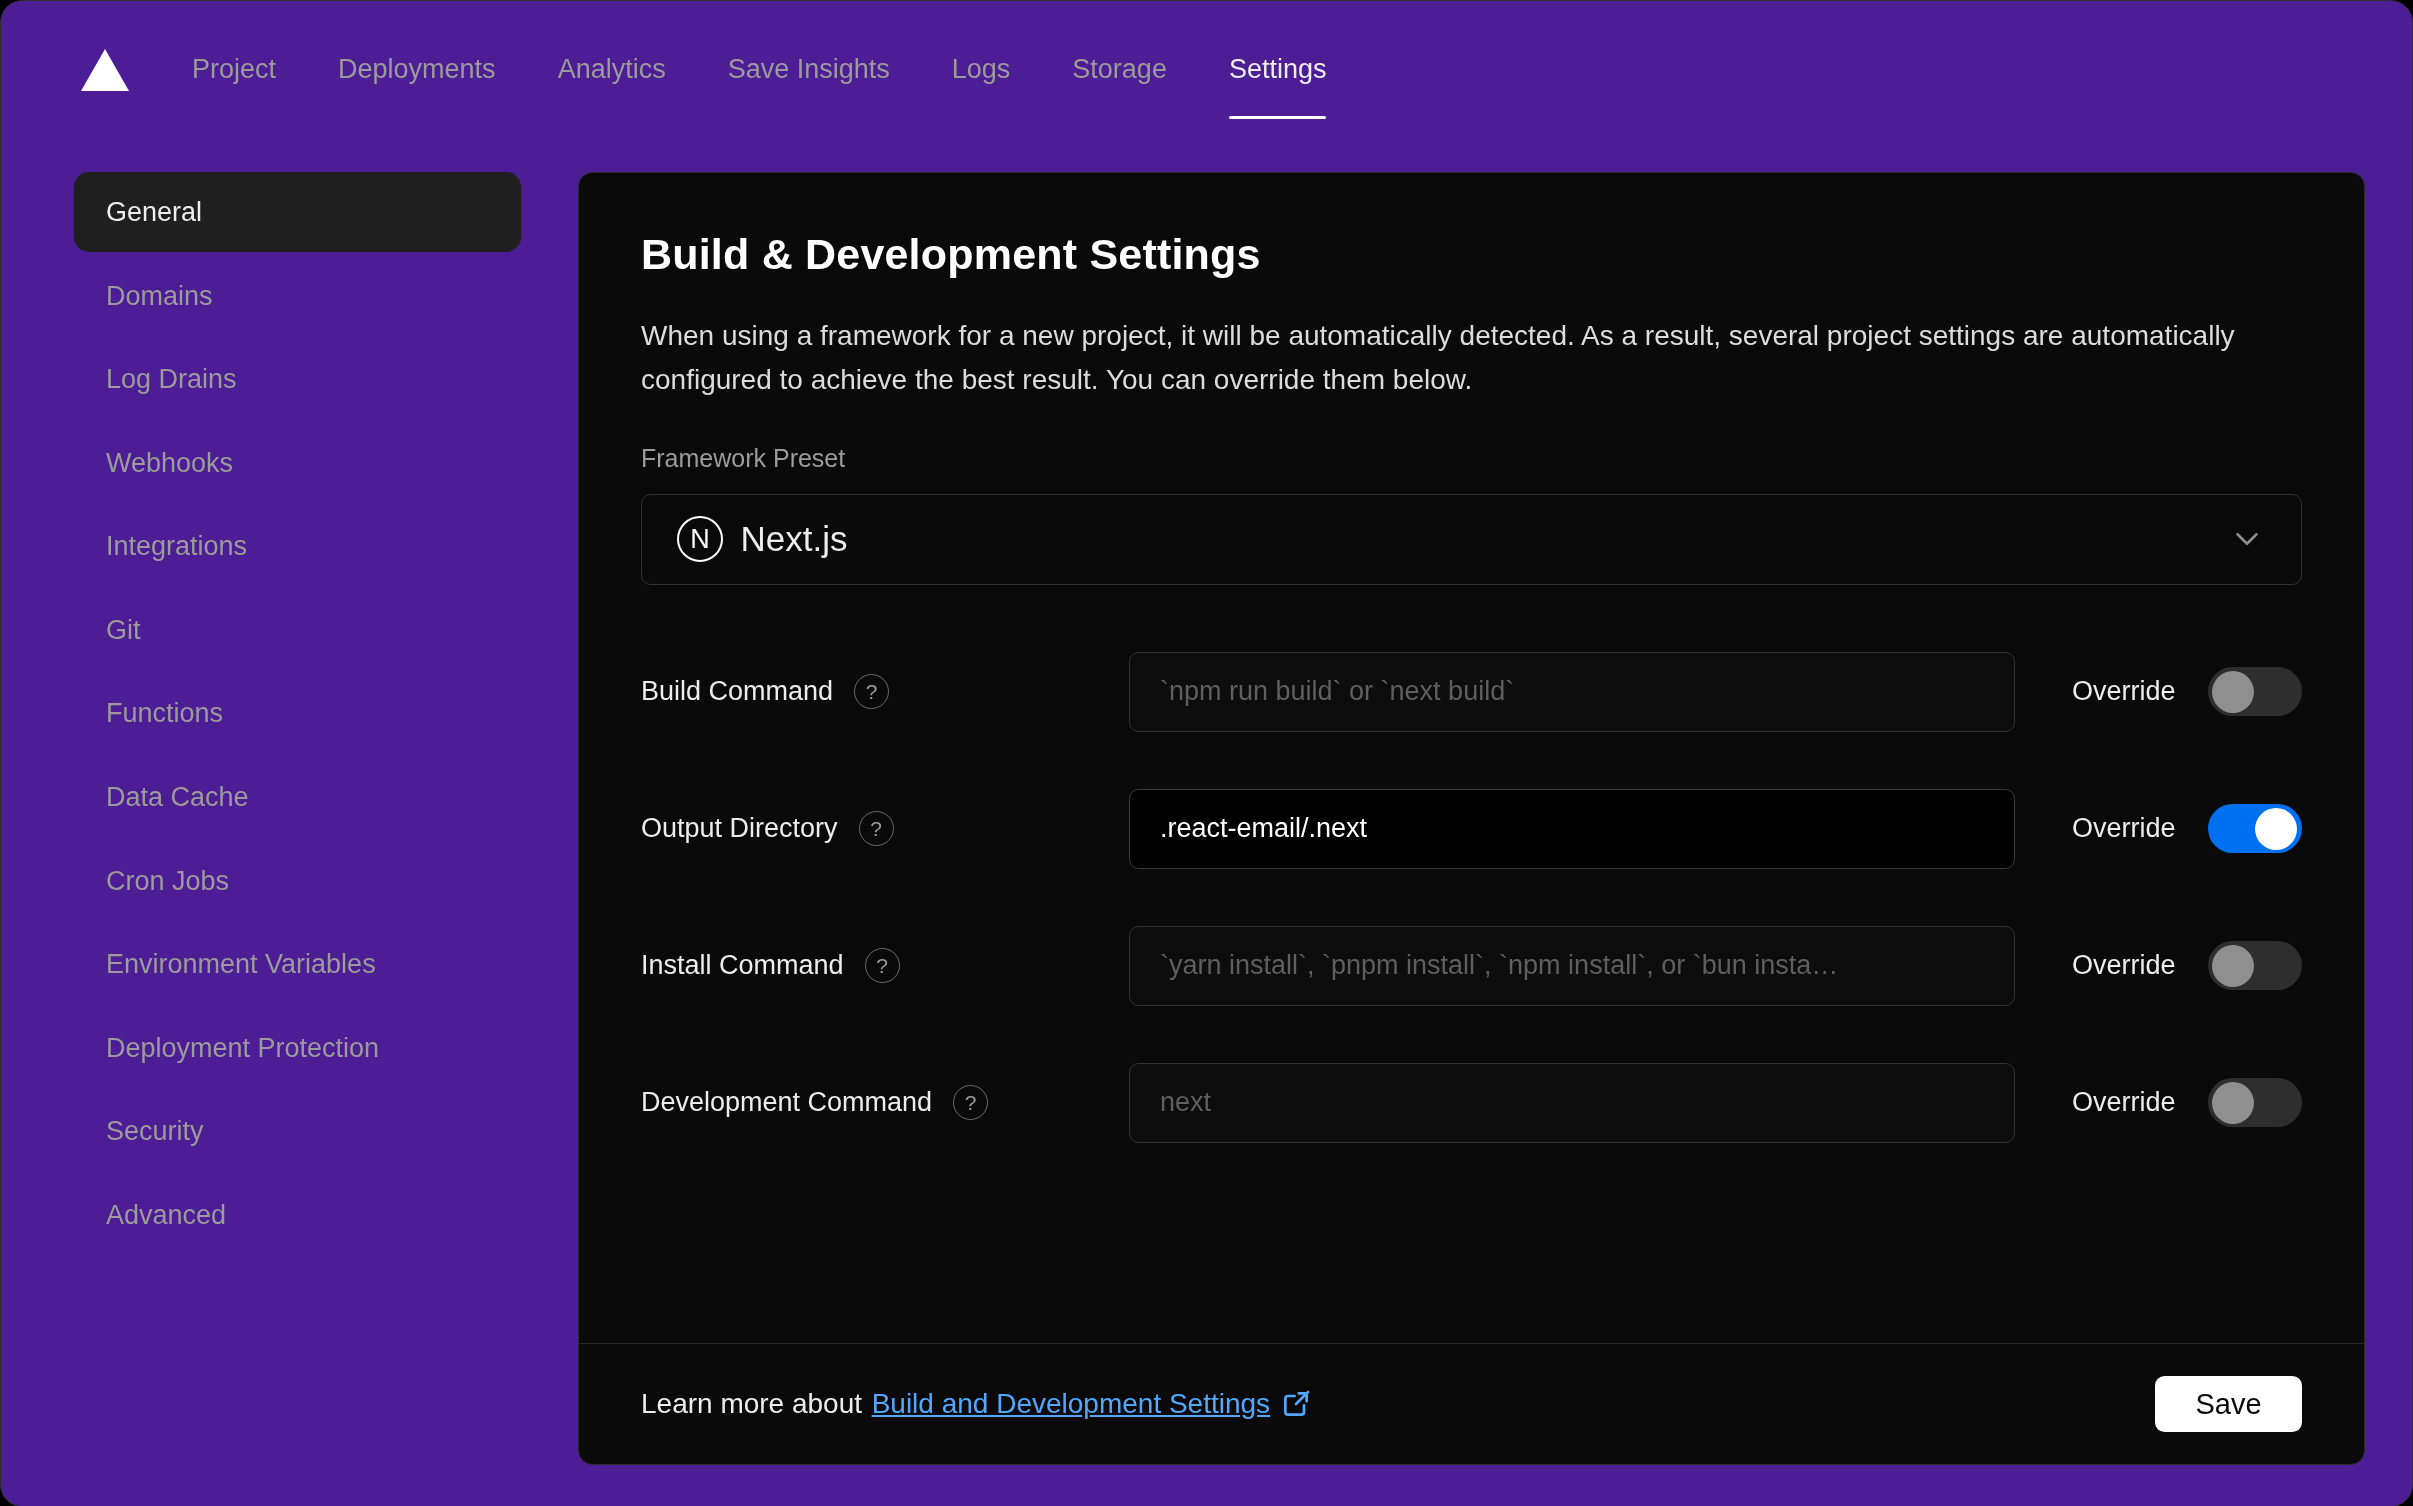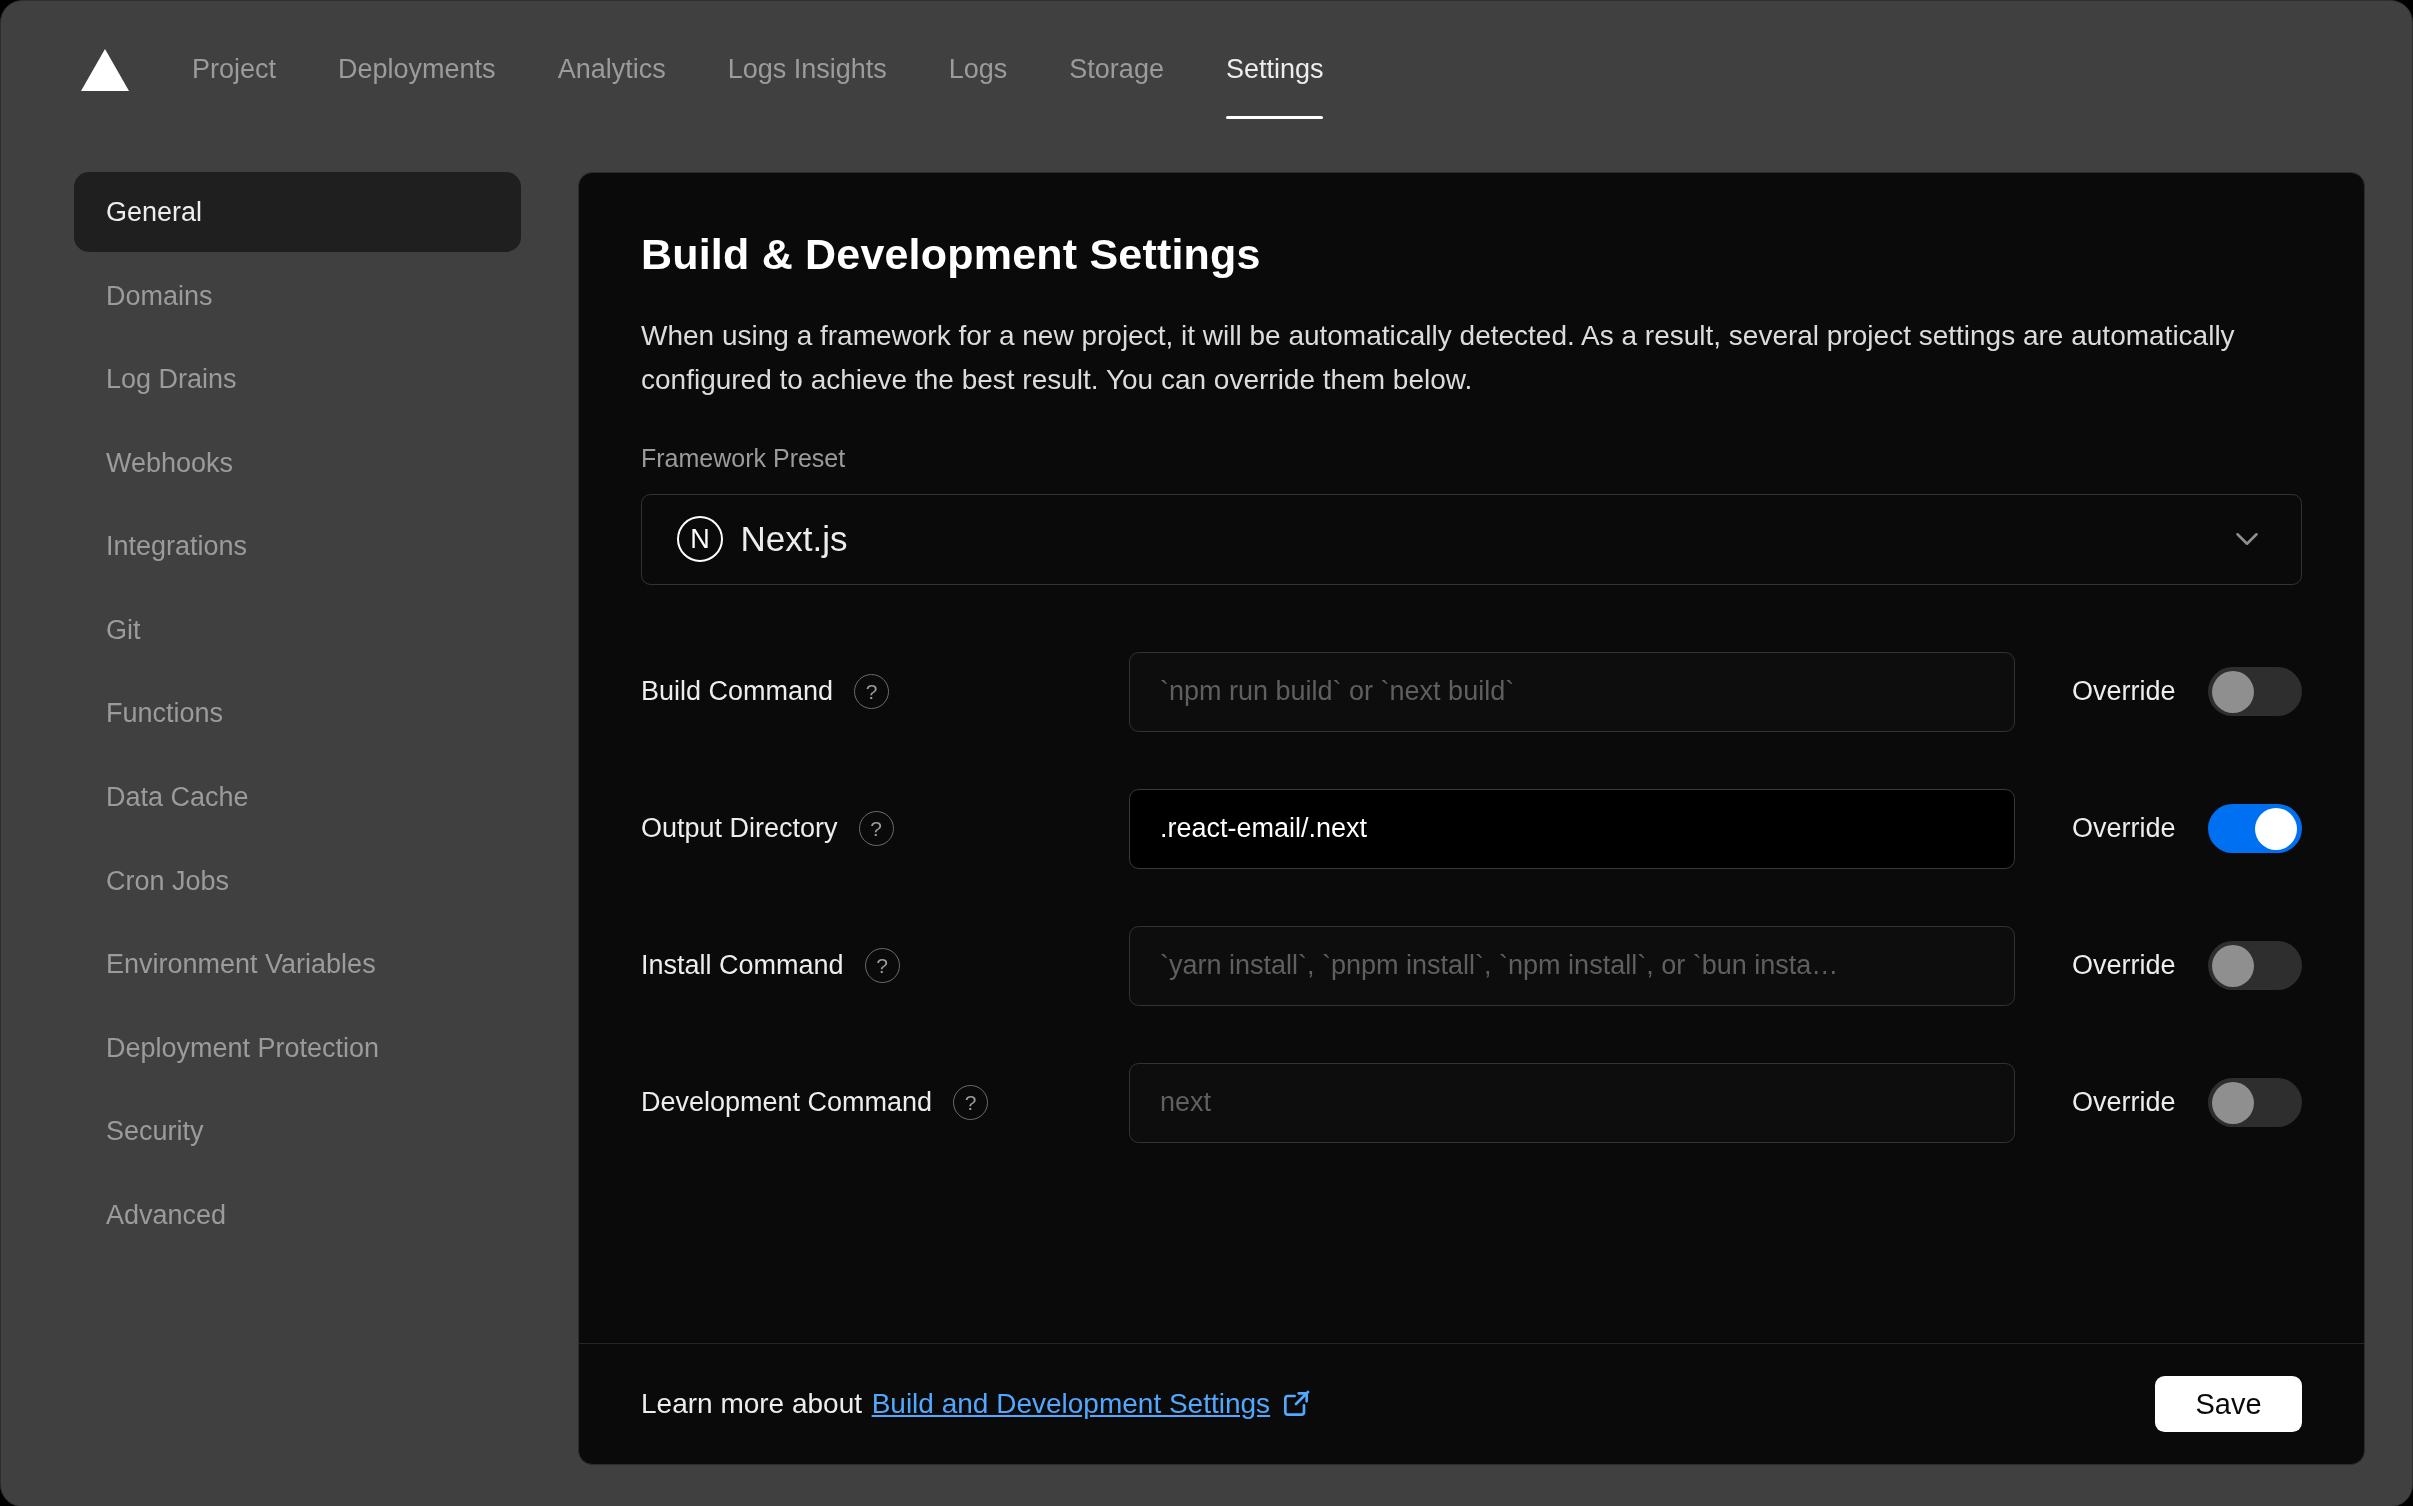--- a/index.html
+++ b/index.html
@@ -5,21 +5,21 @@
   * { margin: 0; padding: 0; box-sizing: border-box; }
   html, body { background: #000; }
   body {
     width: 2413px; height: 1507px;
     font-family: "Liberation Sans", sans-serif;
     color: #ededed;
     overflow: hidden;
   }
   .window {
     width: 2413px; height: 1507px;
-    background: #404040;
+    background: #4c1d95;
     border: 1.6px solid #2e2e2e;
     border-radius: 22.3px;
     overflow: hidden;
     position: relative;
   }
 
   
   .topnav {
     height: 137px;
     display: flex;
@@ -233,21 +233,21 @@
 <div class="window">
 
   <div class="topnav">
     <div class="logo-wrap">
       <div class="logo-triangle"></div>
     </div>
     <div class="nav-tabs">
       <div class="nav-tab">Project</div>
       <div class="nav-tab">Deployments</div>
       <div class="nav-tab">Analytics</div>
-      <div class="nav-tab">Logs Insights</div>
+      <div class="nav-tab">Save Insights</div>
       <div class="nav-tab">Logs</div>
       <div class="nav-tab">Storage</div>
       <div class="nav-tab active">Settings</div>
     </div>
   </div>
 
   <div class="content">
 
     <div class="sidebar">
       <div class="side-item active">General</div>

